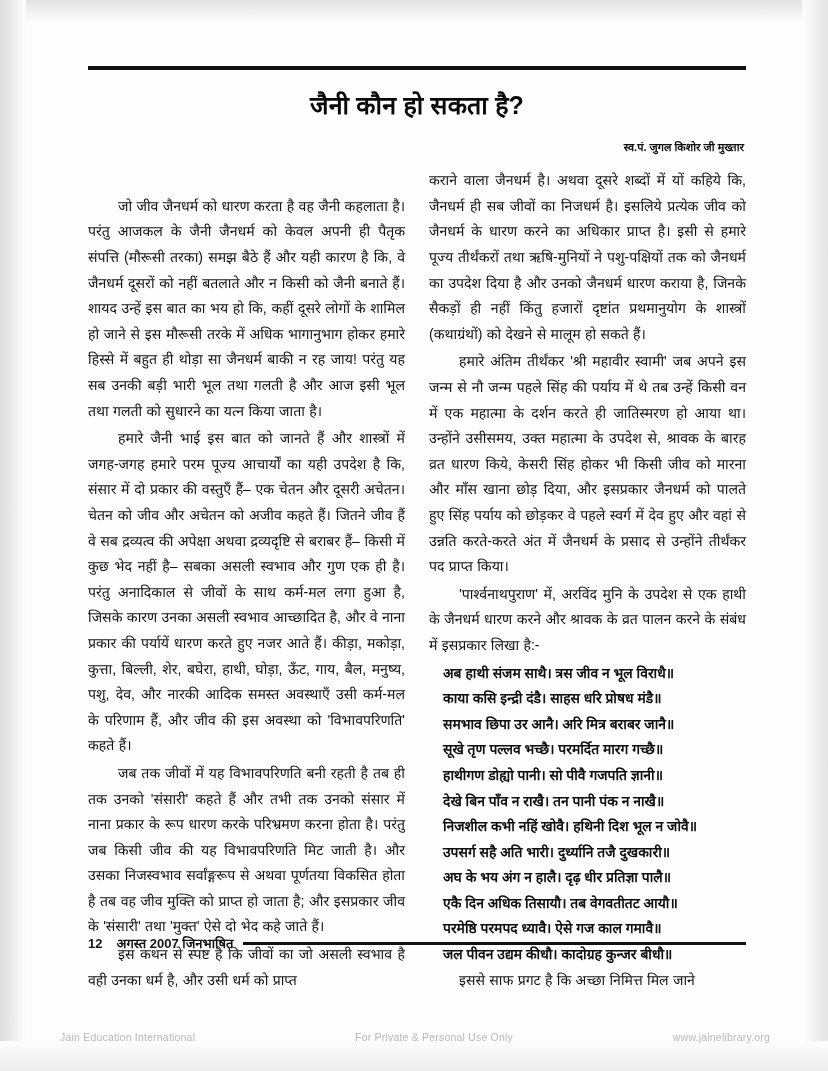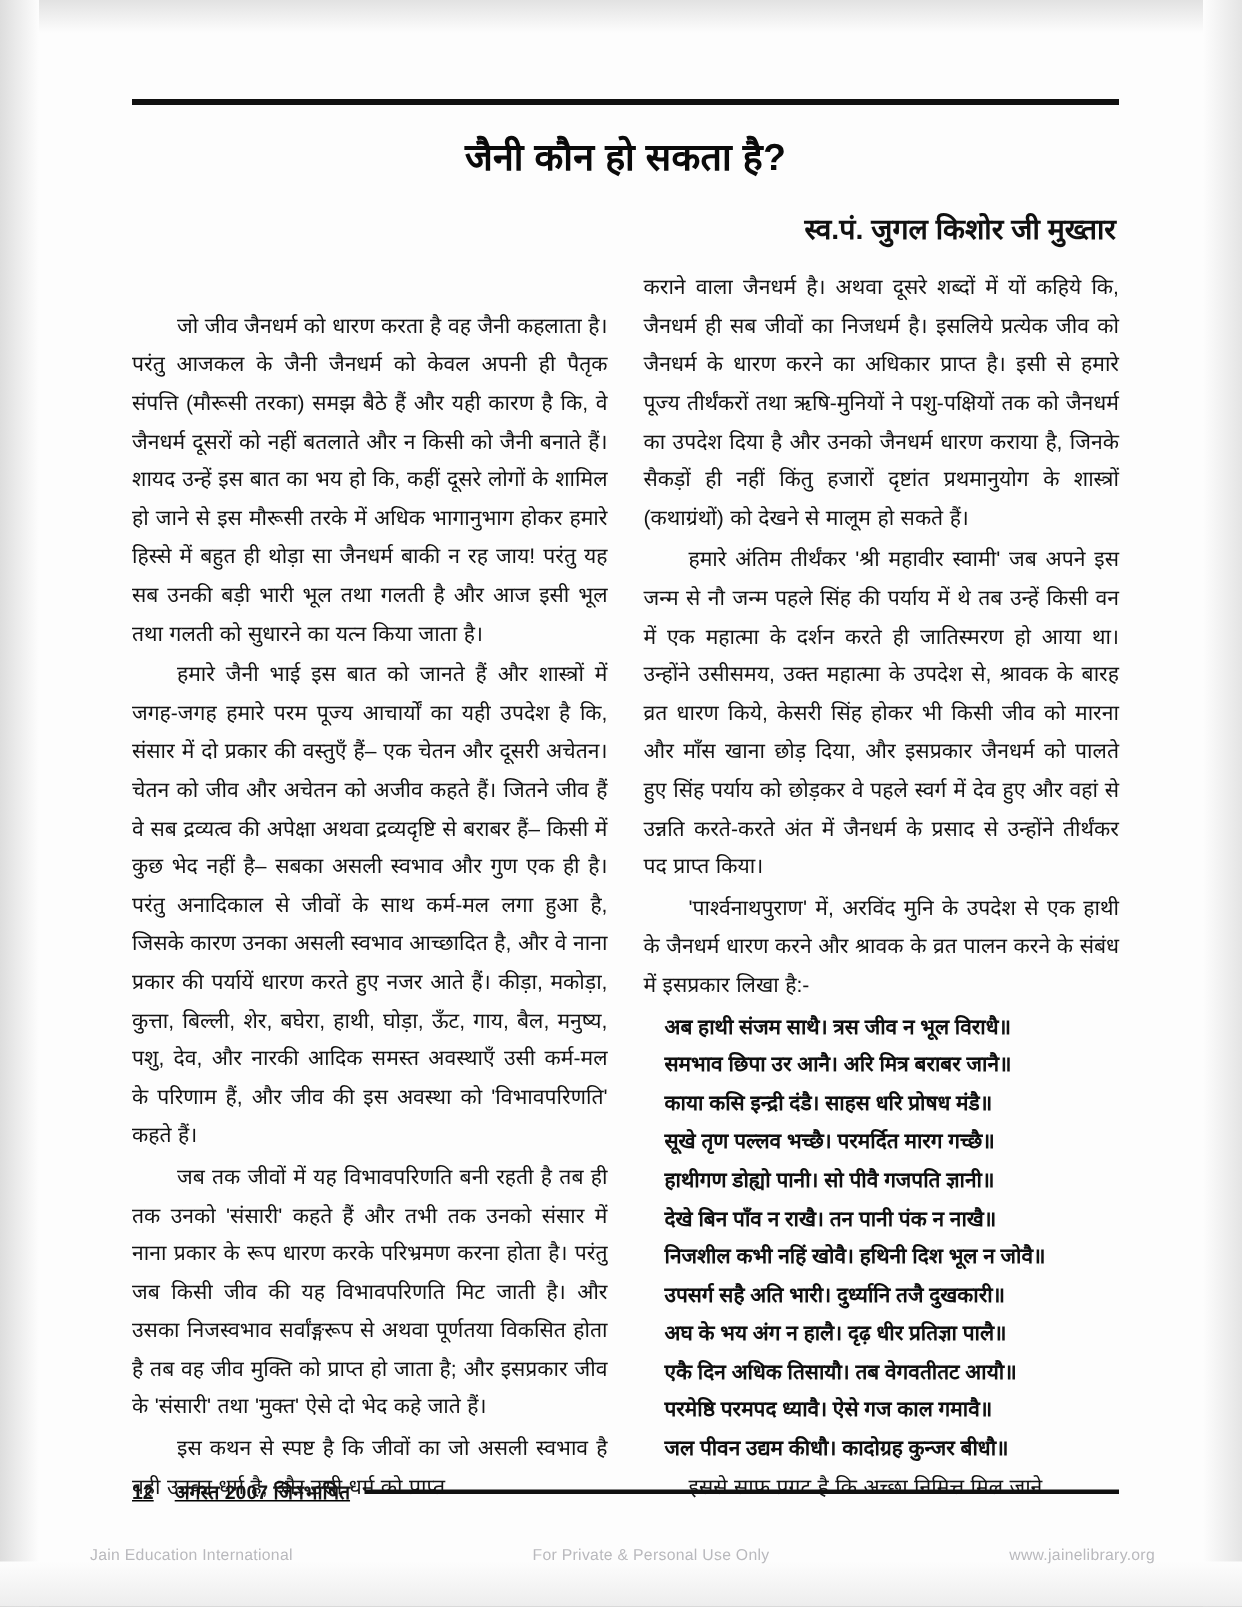--- a/index.html
+++ b/index.html
@@ -71,21 +71,21 @@
     line-height: 1.25;
     color: #0a0a0a;
     letter-spacing: 0.2px;
     margin: 0 0 18px 0;
   }
 
   .byline {
     text-align: right;
     font-family: "Liberation Sans", "DejaVu Sans", sans-serif;
     font-weight: bold;
-    font-size: 19px;
+    font-size: 11px;
     color: #111;
     margin: 0 2px 14px 0;
   }
 
   .columns {
     display: flex;
     gap: 24px;
     align-items: flex-end;
   }
   .col {
@@ -114,26 +114,25 @@
     font-size: 13.9px;
     line-height: 25.6px;
     color: #101010;
     white-space: nowrap;
     padding-left: 14px;
   }
 
   .colophon {
     position: absolute;
     left: 88px;
-    top: 985px;
+    top: 934px;
     width: 658px;
     display: flex;
     align-items: center;
     gap: 10px;
-    text-decoration: underline;
   }
   .colophon-text {
     font-family: "Liberation Sans", "DejaVu Sans", sans-serif;
     font-size: 13px;
     font-weight: bold;
     color: #141414;
     white-space: nowrap;
   }
   .colophon-num { margin-right: 4px; }
   .colophon-rule {
@@ -187,22 +186,22 @@
         <p class="para">इस कथन से स्पष्ट है कि जीवों का जो असली स्वभाव है वही उनका धर्म है, और उसी धर्म को प्राप्त</p>
       </div>
 
       <div class="col">
         <p class="para no-indent">कराने वाला जैनधर्म है। अथवा दूसरे शब्दों में यों कहिये कि, जैनधर्म ही सब जीवों का निजधर्म है। इसलिये प्रत्येक जीव को जैनधर्म के धारण करने का अधिकार प्राप्त है। इसी से हमारे पूज्य तीर्थंकरों तथा ऋषि-मुनियों ने पशु-पक्षियों तक को जैनधर्म का उपदेश दिया है और उनको जैनधर्म धारण कराया है, जिनके सैकड़ों ही नहीं किंतु हजारों दृष्टांत प्रथमानुयोग के शास्त्रों (कथाग्रंथों) को देखने से मालूम हो सकते हैं।</p>
         <p class="para">हमारे अंतिम तीर्थंकर 'श्री महावीर स्वामी' जब अपने इस जन्म से नौ जन्म पहले सिंह की पर्याय में थे तब उन्हें किसी वन में एक महात्मा के दर्शन करते ही जातिस्मरण हो आया था। उन्होंने उसीसमय, उक्त महात्मा के उपदेश से, श्रावक के बारह व्रत धारण किये, केसरी सिंह होकर भी किसी जीव को मारना और माँस खाना छोड़ दिया, और इसप्रकार जैनधर्म को पालते हुए सिंह पर्याय को छोड़कर वे पहले स्वर्ग में देव हुए और वहां से उन्नति करते-करते अंत में जैनधर्म के प्रसाद से उन्होंने तीर्थंकर पद प्राप्त किया।</p>
         <p class="para">'पार्श्वनाथपुराण' में, अरविंद मुनि के उपदेश से एक हाथी के जैनधर्म धारण करने और श्रावक के व्रत पालन करने के संबंध में इसप्रकार लिखा है:-</p>
 
         <div class="verse-block">
           <div class="verse-line">अब हाथी संजम साथै। त्रस जीव न भूल विराधै॥</div>
+          <div class="verse-line">काया कसि इन्द्री दंडै। साहस धरि प्रोषध मंडै॥</div>
           <div class="verse-line">समभाव छिपा उर आनै। अरि मित्र बराबर जानै॥</div>
-          <div class="verse-line">काया कसि इन्द्री दंडै। साहस धरि प्रोषध मंडै॥</div>
           <div class="verse-line">सूखे तृण पल्लव भच्छै। परमर्दित मारग गच्छै॥</div>
           <div class="verse-line">हाथीगण डोह्यो पानी। सो पीवै गजपति ज्ञानी॥</div>
           <div class="verse-line">देखे बिन पाँव न राखै। तन पानी पंक न नाखै॥</div>
           <div class="verse-line">निजशील कभी नहिं खोवै। हथिनी दिश भूल न जोवै॥</div>
           <div class="verse-line">उपसर्ग सहै अति भारी। दुर्ध्यानि तजै दुखकारी॥</div>
           <div class="verse-line">अघ के भय अंग न हालै। दृढ़ धीर प्रतिज्ञा पालै॥</div>
           <div class="verse-line">एकै दिन अधिक तिसायौ। तब वेगवतीतट आयौ॥</div>
           <div class="verse-line">परमेष्ठि परमपद ध्यावै। ऐसे गज काल गमावै॥</div>
           <div class="verse-line">जल पीवन उद्यम कीधौ। कादोग्रह कुन्जर बीधौ॥</div>
         </div>

